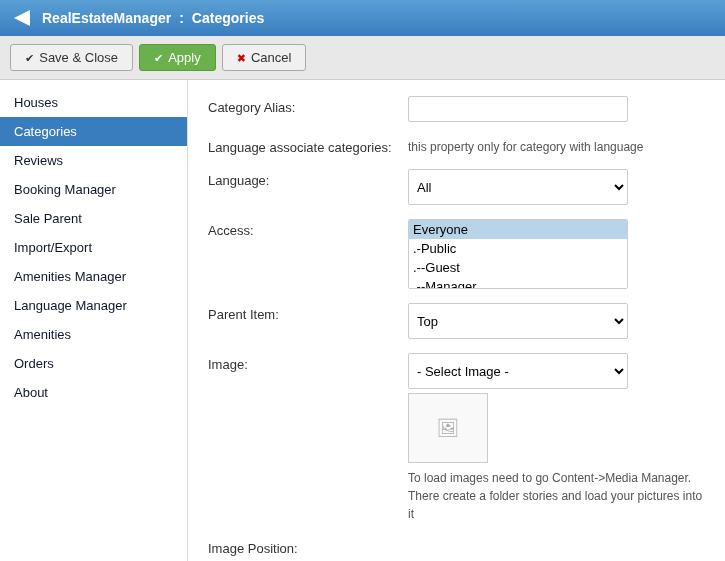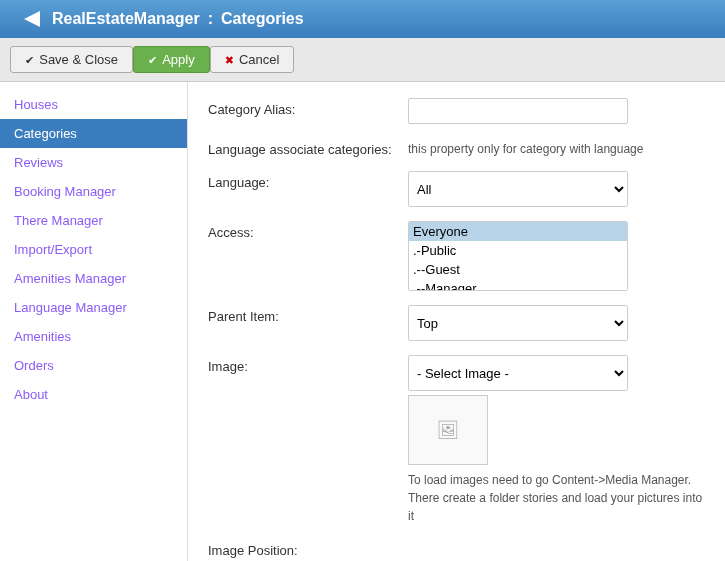--- a/index.html
+++ b/index.html
@@ -2,35 +2,35 @@
 <html><head>
   <meta charset="utf-8">
   <style>
     * { box-sizing: border-box; margin: 0; padding: 0; }
     body { font-family: Arial, sans-serif; font-size: 13px; background: #f5f5f5; color: #333; width: 725px; }
 
     
     .title-bar {
       background: linear-gradient(to bottom, #5a9fd4, #3a7dbf);
       color: white;
-      padding: 10px 24px;
-      font-size: 16px;
+      padding: 10px 14px;
+      font-size: 14px;
       font-weight: bold;
       display: flex;
       align-items: center;
       gap: 8px;
     }
 
     
     .toolbar {
       background: #e8e8e8;
       border-bottom: 1px solid #ccc;
       padding: 8px 10px;
       display: flex;
-      gap: 0;
+      gap: 6px;
       align-items: center;
     }
     .btn {
       padding: 5px 14px;
       border-radius: 3px;
       border: 1px solid;
       cursor: pointer;
       font-size: 13px;
       display: flex;
       align-items: center;
@@ -61,21 +61,21 @@
     
     .sidebar {
       width: 188px;
       background: #fff;
       border-right: 1px solid #ddd;
       padding-top: 8px;
     }
     .sidebar-item {
       padding: 7px 14px;
       cursor: pointer;
-      color: #8b5cf6;
+      color: #0f172a;
       font-size: 13px;
     }
     .sidebar-item.active {
       background: #3a7dbf;
       color: white;
     }
 
     
     .content {
       flex: 1;
@@ -185,21 +185,21 @@
 </div>
 
 <div class="main-layout">
 
   <div class="sidebar">
 
   <div class="sidebar-item">Houses</div>
       <div class="sidebar-item active">Categories</div>
       <div class="sidebar-item">Reviews</div>
       <div class="sidebar-item">Booking Manager</div>
-      <div class="sidebar-item">There Manager</div>
+      <div class="sidebar-item">Sale Parent</div>
       <div class="sidebar-item">Import/Export</div>
       <div class="sidebar-item">Amenities Manager</div>
       <div class="sidebar-item">Language Manager</div>
       <div class="sidebar-item">Amenities</div>
       <div class="sidebar-item">Orders</div>
       <div class="sidebar-item">About</div>
     </div>
 
   <div class="content">
 

